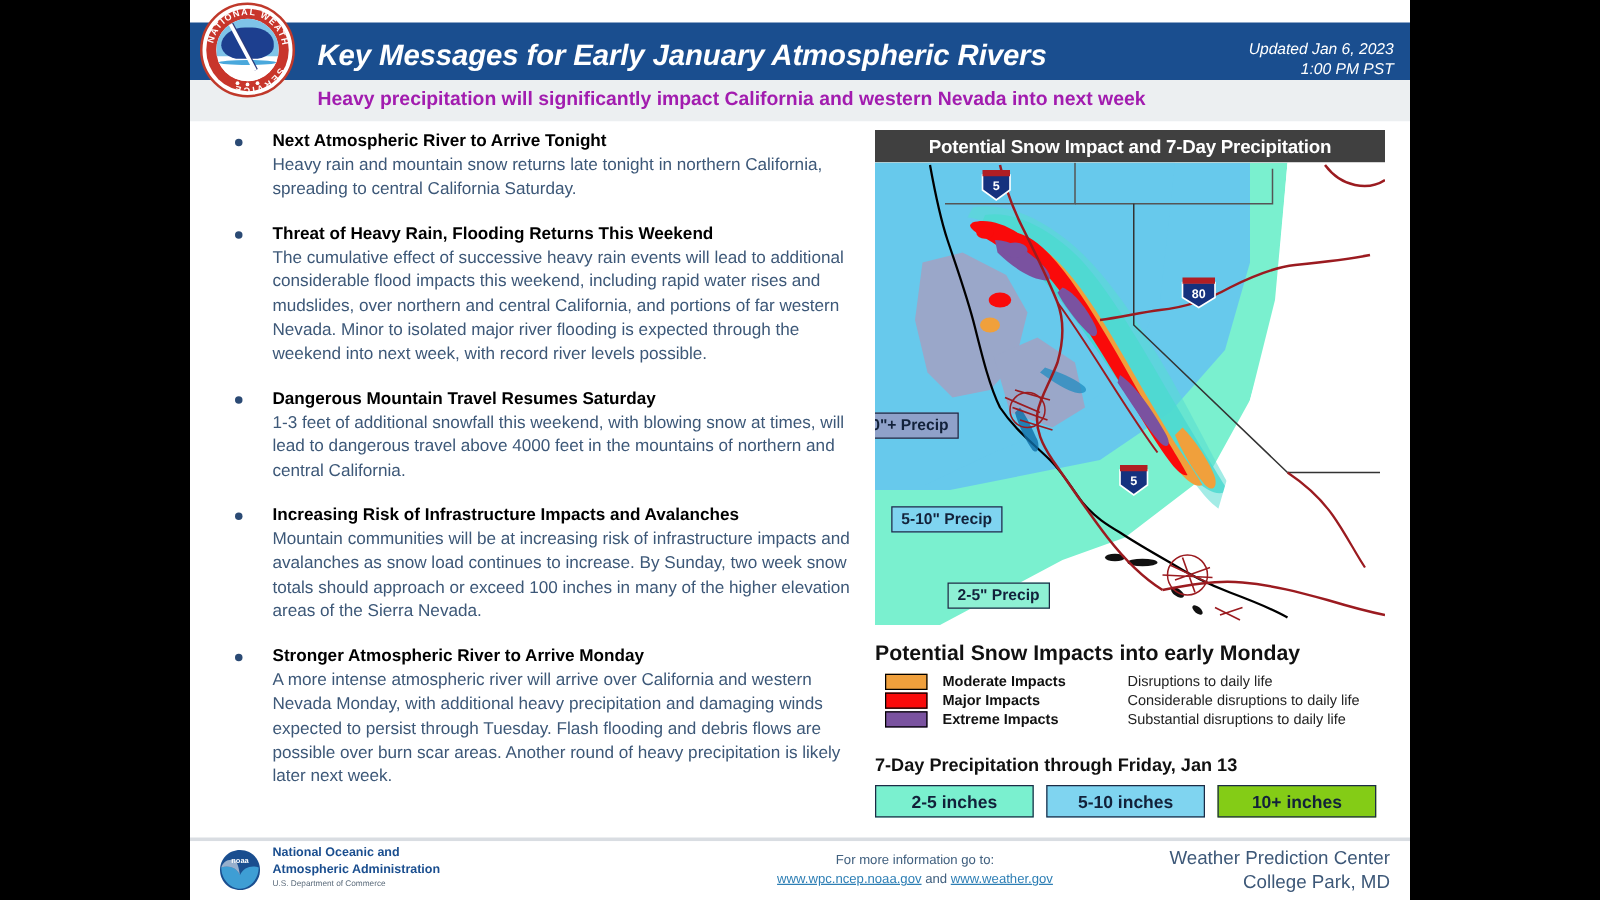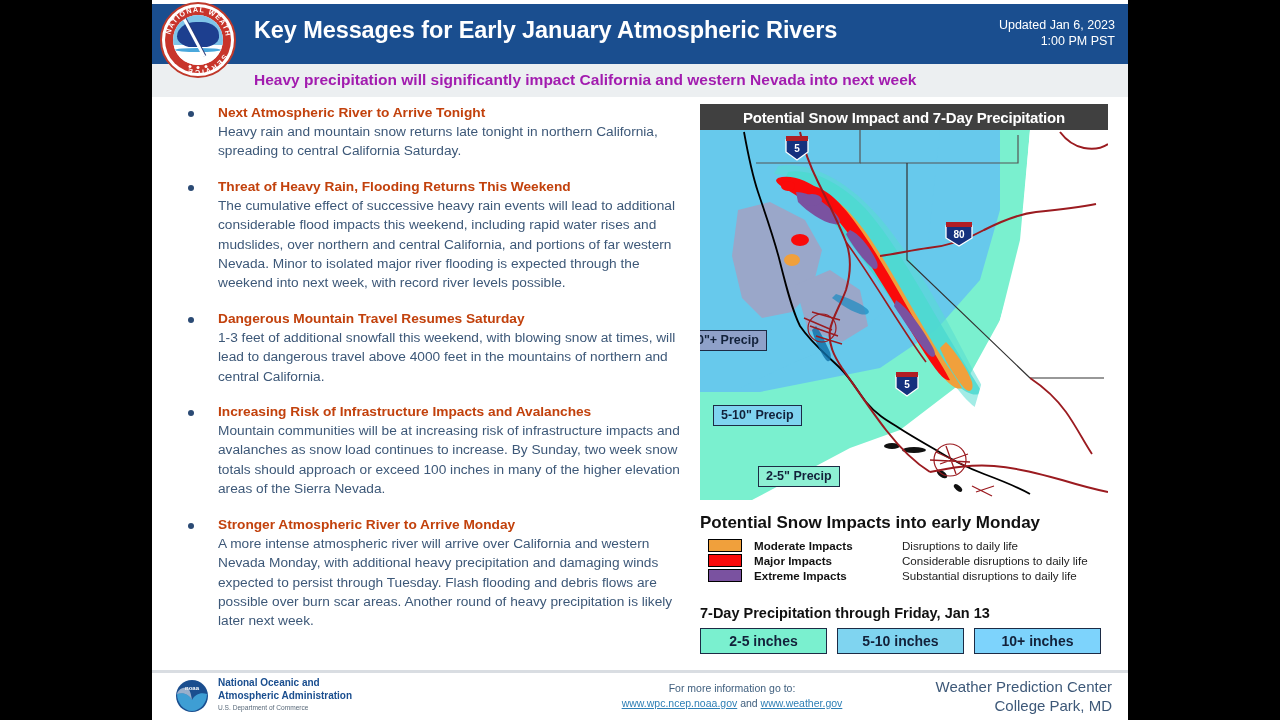--- a/index.html
+++ b/index.html
@@ -10,23 +10,24 @@
     overflow: hidden;
   }
   #slide {
     position: absolute; left: 152px; top: 0;
     width: 976px; height: 720px;
     background: #ffffff;
   }
 
   
   .header {
-    position: absolute; left: 0; top: 4px;
+    position: absolute; left: 0; top: 18px;
     width: 976px; height: 64px;
     background: #1a4e8f;
+    font-style: italic;
   }
   .nws-logo {
     position: absolute; left: 8px; top: 2px;
     width: 76px; height: 76px;
     border-radius: 50%;
     background: #ffffff;
     border: 2px solid #c0392b;
     overflow: hidden;
     z-index: 6;
   }
@@ -96,21 +97,21 @@
     position: absolute; left: 14px; top: 104px;
     width: 530px;
   }
   .bullet { position: relative; padding-left: 52px; margin-bottom: 17px; }
   .bullet-dot {
     position: absolute; left: 22px; top: 7px;
     width: 6px; height: 6px; border-radius: 50%;
     background: #2b4a74;
   }
   .bullet-head {
-    color: #c2410c; font-size: 13.7px; font-weight: bold;
+    color: #000000; font-size: 13.7px; font-weight: bold;
     line-height: 17px; margin-bottom: 1px;
   }
   .bullet-body {
     color: #3d5878; font-size: 13.7px; line-height: 19.4px;
   }
 
   
   .map-panel { position: absolute; left: 548px; top: 104px; width: 418px; }
 
   .map-title {
@@ -380,21 +381,21 @@
       <span class="legend-name">Extreme Impacts</span>
       <span class="legend-desc">Substantial disruptions to daily life</span>
     </div>
   </div>
 
   <div class="precip-legend">
     <div class="precip-legend-title">7-Day Precipitation through Friday, Jan 13</div>
     <div class="precip-chips">
       <div class="chip" style="background:#7af0cf">2-5 inches</div>
       <div class="chip" style="background:#7fd4f0">5-10 inches</div>
-      <div class="chip" style="background:#7dd3fc">10+ inches</div>
+      <div class="chip" style="background:#84cc16">10+ inches</div>
     </div>
   </div>
 
   <div class="footer-rule"></div>
   <div class="footer">
     <svg class="noaa-logo" viewBox="0 0 36 36">
       <path d="M 18,2 C 27,2 34,9 34,18 C 34,27 27,34 18,34 C 9,34 2,27 2,18 C 2,9 9,2 18,2 Z" fill="#1a4e8f"></path>
       <path d="M 3,16 C 9,14 15,16 18,22 C 21,16 27,14 33,16 C 33,25 26,33 18,33 C 10,33 3,25 3,16 Z" fill="#3e9ed4"></path>
       <path d="M 18,22 C 15,16 9,14 3,16 C 4,12 8,9 13,10 C 16,11 17,16 18,22 Z" fill="#ffffff" opacity="0.55"></path>
       <text x="18" y="12" font-size="6" font-weight="bold" fill="#ffffff" text-anchor="middle" font-family="Liberation Sans, sans-serif">noaa</text>

